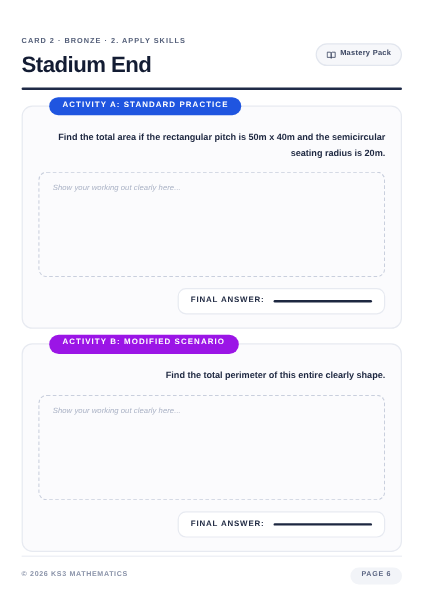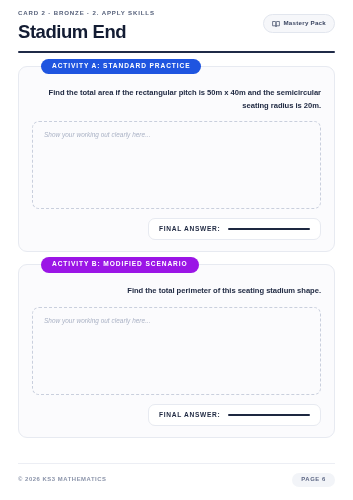--- a/index.html
+++ b/index.html
@@ -17,21 +17,21 @@
     width: 353px;
     height: 500px;
     background: #ffffff;
     padding: 0 18px;
     display: flex;
     flex-direction: column;
   }
 
   
   .header {
-    padding-top: 10px;
+    padding-top: 32px;
     display: flex;
     align-items: flex-start;
     justify-content: space-between;
   }
   .header-left { display: flex; flex-direction: column; }
 
   .breadcrumb {
     font-size: 6.1px;
     font-weight: bold;
     letter-spacing: 0.85px;
@@ -222,21 +222,21 @@
       <div class="answer-row">
         <div class="answer-box">
           <span class="answer-label">FINAL ANSWER:</span>
           <span class="answer-line"></span>
         </div>
       </div>
     </div>
 
     <div class="card">
       <div class="activity-pill pill-purple">ACTIVITY B: MODIFIED SCENARIO</div>
-      <div class="prompt">Find the total perimeter of this seating stadium shape.</div>
+      <div class="prompt">Find the total perimeter of this entire clearly shape.</div>
 
       <div class="working-box b">
         <div class="working-placeholder">Show your working out clearly here...</div>
       </div>
 
       <div class="answer-row">
         <div class="answer-box">
           <span class="answer-label">FINAL ANSWER:</span>
           <span class="answer-line"></span>
         </div>

